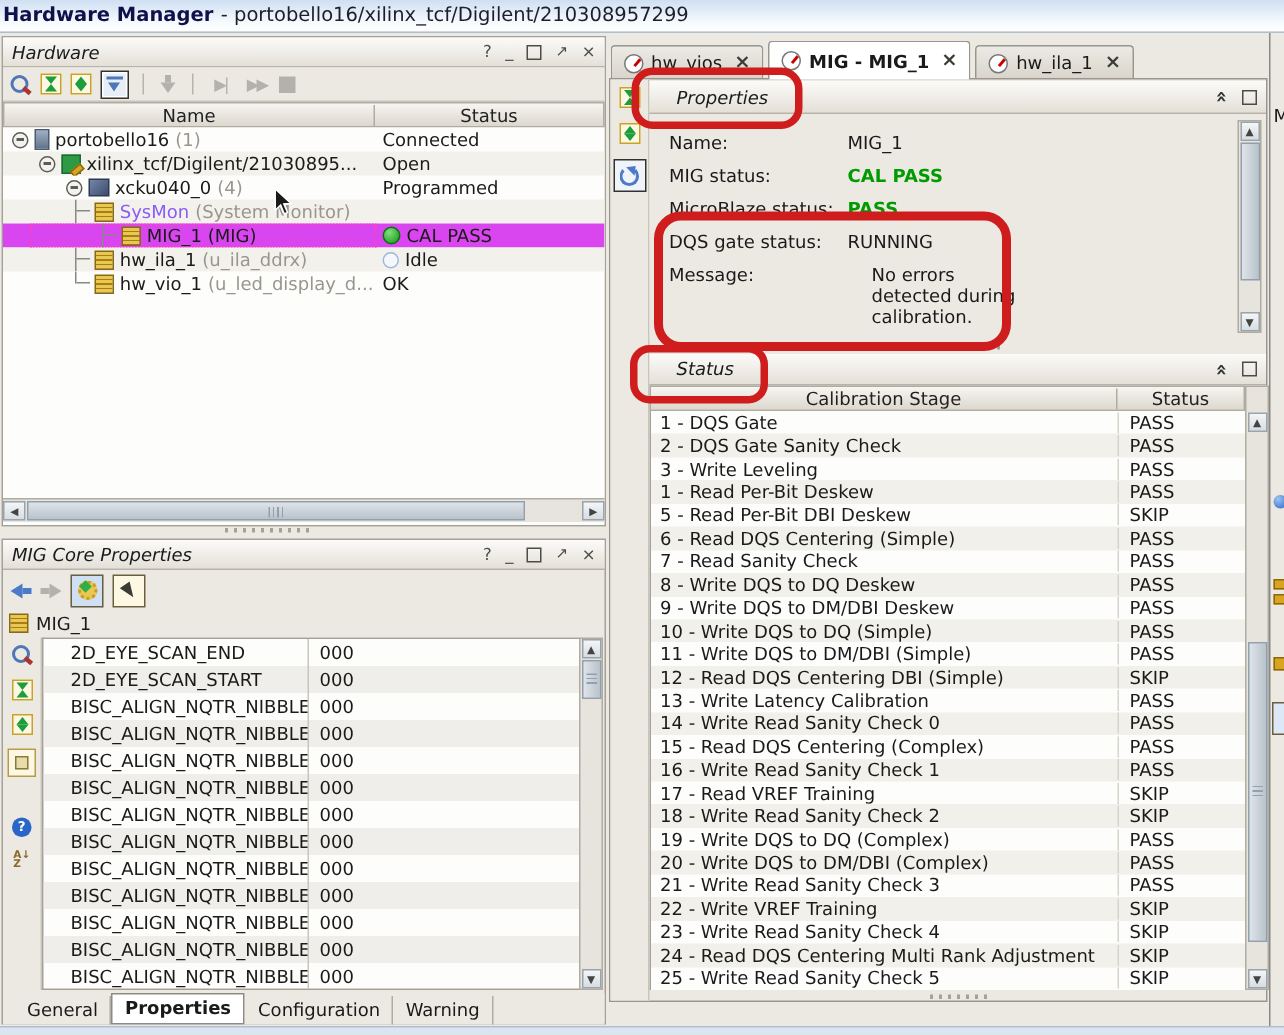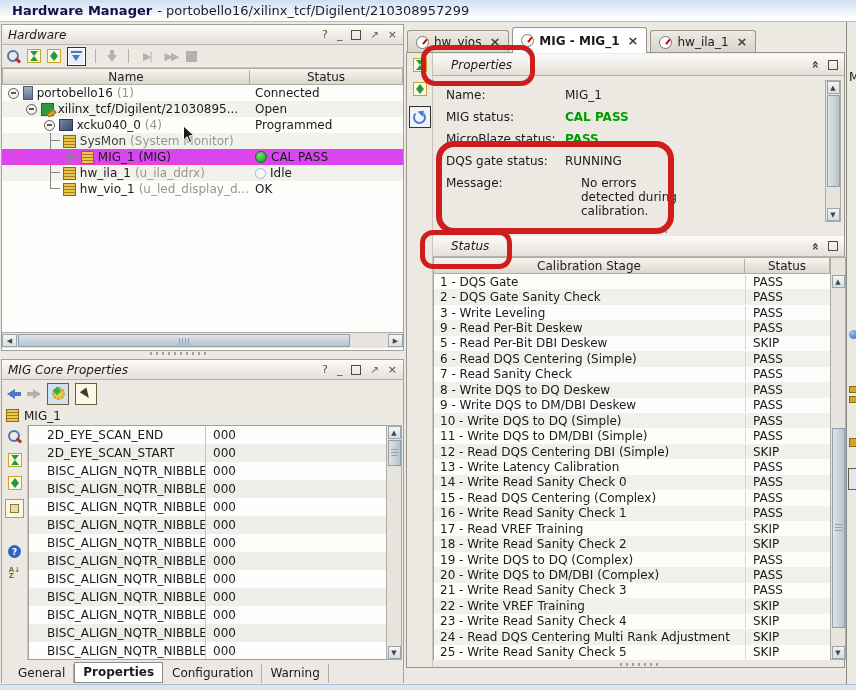--- a/index.html
+++ b/index.html
@@ -8,21 +8,21 @@
     background:#ece9e2;
     font-family:"DejaVu Sans","Liberation Sans",sans-serif;
     font-size:12px;color:#1a1a1a;
     -webkit-font-smoothing:antialiased;
   }
   .abs{position:absolute;}
 
   
   #titlebar{left:0;top:0;width:856px;height:22px;
     background:linear-gradient(#cfdff2,#f6fafd 70%,#ffffff);
-    border-bottom:1px solid #aebfd2;display:flex;align-items:center;padding-left:12px;box-sizing:border-box;}
+    border-bottom:1px solid #aebfd2;display:flex;align-items:center;padding-left:2px;box-sizing:border-box;}
   #titlebar .app{font-weight:bold;color:#10104a;font-size:13px;}
   #titlebar .rest{color:#1d1d2e;font-size:13px;margin-left:5px;}
 
   
   .panel-header{background:linear-gradient(#fcfbf9,#e4e0d8);border-bottom:1px solid #b7b3aa;
     display:flex;align-items:center;padding:0 6px;box-sizing:border-box;color:#1a1a1a;}
   .panel-title{font-size:12px;font-style:italic;}
   .winbtns{margin-left:auto;display:flex;gap:9px;align-items:center;color:#4c4c46;font-size:11px;}
   .winbtns span{cursor:default;line-height:10px;}
   .wb-square{display:inline-block;width:8px;height:8px;border:1.5px solid #4c4c46;}
@@ -94,21 +94,21 @@
   #tree-colheader .c1{flex:1;border-right:1px solid #b0aca2;}
   #tree-colheader .c2{width:152px;}
   #tree-rows{left:2px;top:85px;width:401px;height:247px;background:#fdfdfb;overflow:hidden;}
   .tree-row{display:flex;align-items:center;height:16px;font-size:12px;}
   .tree-row:nth-child(even){background:#f3f1ec;}
   .tree-row .namecell{flex:1;display:flex;align-items:center;overflow:hidden;white-space:nowrap;height:16px;}
   .tree-row .statuscell{width:152px;display:flex;align-items:center;gap:4px;padding-left:4px;box-sizing:border-box;height:16px;}
   .tree-row.selected{background:#d946ef;padding-left:18px;}
   .tree-row.selected .namecell{outline:1px dotted #ff40c0;outline-offset:-1px;}
   .tree-suffix{color:#9a968e;margin-left:4px;}
-  .tree-gray{color:#404040;}
+  .tree-gray{color:#8b5cf6;}
   .tree-conn{width:12px;height:16px;border-left:1px solid #888;position:relative;flex:none;}
   .tree-conn::after{content:'';position:absolute;top:7px;left:0;width:9px;border-top:1px solid #888;}
   .tree-conn.last{height:8px;align-self:flex-start;}
   .tree-conn.last::after{top:7px;}
   #hw-hscroll{left:2px;top:332px;width:401px;height:15px;background:#e7e4dd;border-top:1px solid #b0aca2;display:flex;align-items:center;}
   .scroll-btn{width:15px;height:13px;border:1px solid #9aa4ad;background:linear-gradient(#f4f6f8,#d7dde2);display:flex;align-items:center;justify-content:center;font-size:7px;color:#444;box-sizing:border-box;flex:none;}
   .hthumb{height:13px;border:1px solid #8fa0ae;background:linear-gradient(#dfe4e9,#b9c2cb);box-sizing:border-box;position:relative;}
   .hthumb::after{content:'';position:absolute;left:50%;top:3px;width:10px;height:7px;margin-left:-5px;
     background:repeating-linear-gradient(90deg,#8fa0ae 0 1px,transparent 1px 3px);}
   .vthumb{width:13px;border:1px solid #8fa0ae;background:linear-gradient(90deg,#dfe4e9,#b9c2cb);box-sizing:border-box;position:relative;}
@@ -502,21 +502,21 @@
     </div>
     <div class="st-row">
       <div class="st-stage">2 - DQS Gate Sanity Check</div>
       <div class="st-status">PASS</div>
     </div>
     <div class="st-row">
       <div class="st-stage">3 - Write Leveling</div>
       <div class="st-status">PASS</div>
     </div>
     <div class="st-row">
-      <div class="st-stage">9 - Read Per-Bit Deskew</div>
+      <div class="st-stage">1 - Read Per-Bit Deskew</div>
       <div class="st-status">PASS</div>
     </div>
     <div class="st-row">
       <div class="st-stage">5 - Read Per-Bit DBI Deskew</div>
       <div class="st-status">SKIP</div>
     </div>
     <div class="st-row">
       <div class="st-stage">6 - Read DQS Centering (Simple)</div>
       <div class="st-status">PASS</div>
     </div>

